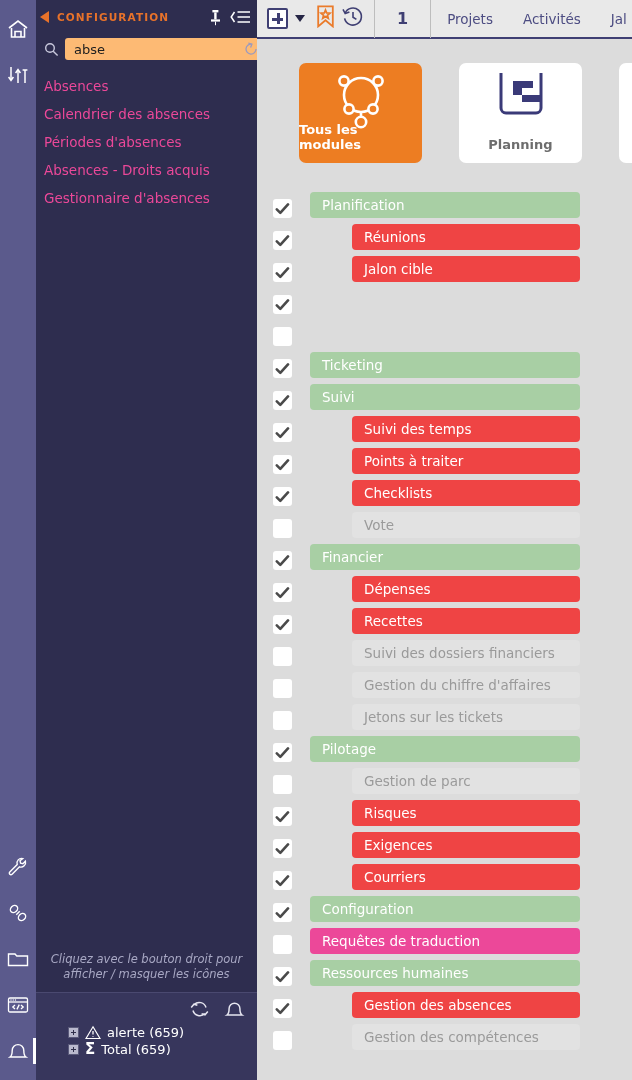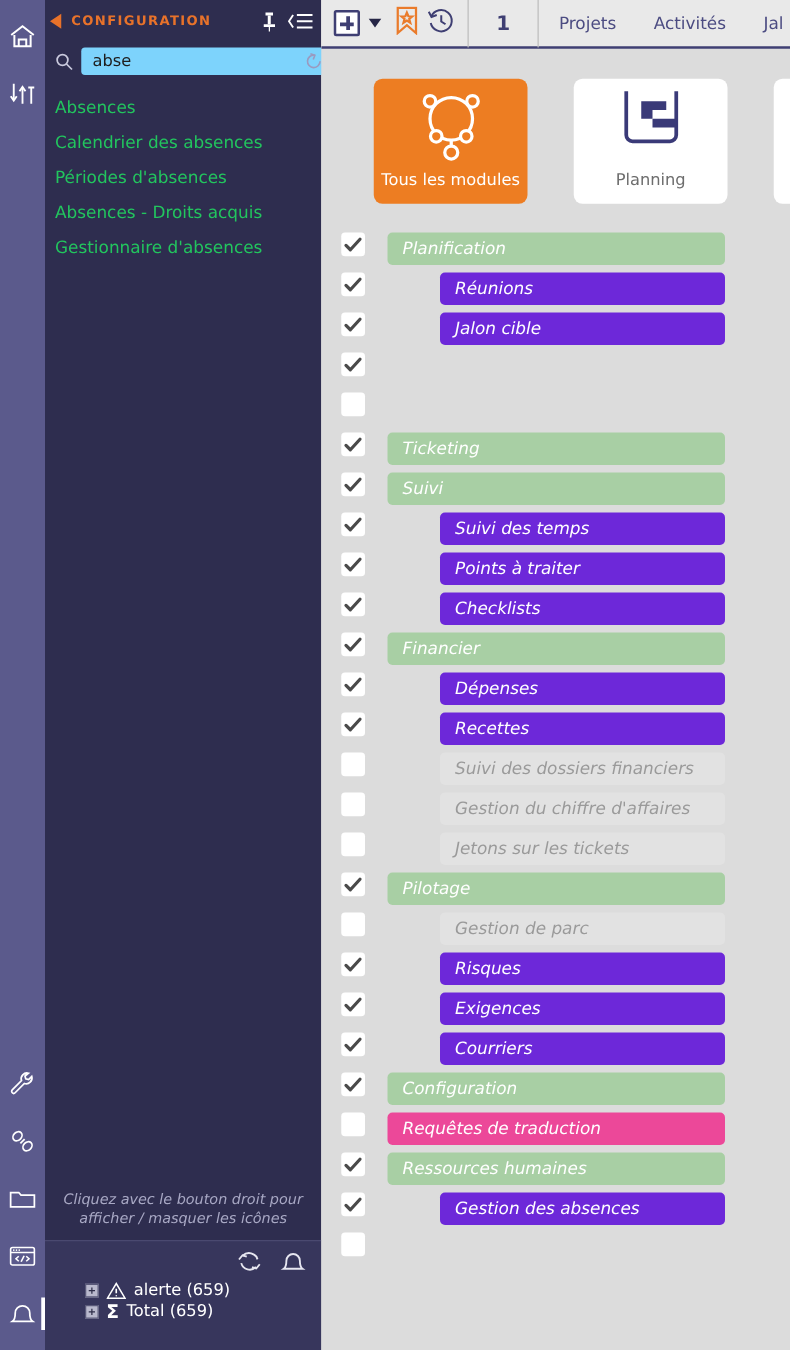--- a/index.html
+++ b/index.html
@@ -53,34 +53,34 @@
     letter-spacing: 1.1px; flex: 1;
   }
   .sb-hicon { color: #ffffff; display: flex; align-items: center; }
 
   .sb-search-row {
     display: flex; align-items: center; gap: 6px;
     padding: 4px 8px 0 8px;
   }
   .sb-search-icon { color: #c9c9dd; display: flex; }
   .sb-search-box {
-    flex: 1; height: 22px; background: #7dd3fc;
+    flex: 1; height: 22px; background: #fdba74;
     border-radius: 3px; display: flex; align-items: center;
     padding: 0 6px 0 9px;
   }
   .sb-search-box input {
     flex: 1; border: 0; outline: 0; font-size: 13px;
     color: #1e1e1e; background: transparent;
     font-family: "DejaVu Sans", "Liberation Sans", sans-serif;
   }
   .sb-reset { color: #8f8fb5; display: flex; }
 
   .sb-results { padding: 12px 0 0 0; }
   .sb-result {
-    color: #22c55e; font-size: 13.5px;
+    color: #ec4899; font-size: 13.5px;
     padding: 7px 0 7px 8px; line-height: 14px;
     cursor: pointer;
   }
 
   .sb-hint {
     position: absolute; left: 0; right: 0; bottom: 98px;
     text-align: center; color: #a8a8c4;
     font-size: 11.5px; font-style: italic; line-height: 15px;
     padding: 0 10px;
   }
@@ -135,56 +135,56 @@
     border-right: 5px solid transparent; border-top: 7px solid #262646;
   }
   .tb-count {
     font-size: 16px; font-weight: bold; color: #3f3f73;
     padding: 0 22px;
   }
   .tb-tabs { display: flex; align-items: flex-end; gap: 30px; padding-left: 16px; }
   .tb-tab { font-size: 13.5px; color: #4c4c82; cursor: pointer; white-space: nowrap; }
 
   
-  .cards { display: flex; gap: 37px; padding: 24px 0 0 42px; }
+  .cards { display: flex; gap: 37px; padding: 24px 0 0 42px; font-weight: bold; }
   .card {
     width: 123px; height: 100px; border-radius: 7px;
     background: #ffffff; position: relative;
     display: flex; flex-direction: column;
     align-items: center; justify-content: flex-end;
     flex: 0 0 123px;
   }
   .card.active { background: #ed7d22; }
   .card-ic { position: absolute; top: 10px; left: 0; right: 0; display: flex; justify-content: center; }
   .card-lbl {
     font-size: 13px; color: #6d6d6d; padding-bottom: 11px;
   }
   .card.active .card-lbl { color: #ffffff; }
 
   
   .mlist { padding: 23px 0 0 0; }
-  .mrow { display: flex; align-items: flex-start; height: 32px; font-style: italic; }
+  .mrow { display: flex; align-items: flex-end; height: 32px; }
   .cbox {
     width: 19px; height: 19px; background: #ffffff;
     border-radius: 3px; margin-left: 16px; flex: 0 0 19px;
     display: flex; align-items: center; justify-content: center;
     cursor: pointer;
   }
   .cbox svg { display: block; }
   .pill {
     height: 26px; border-radius: 4px;
     display: flex; align-items: center;
     font-size: 13.5px; padding-left: 12px;
     color: #ffffff; white-space: nowrap; overflow: hidden;
     cursor: pointer;
   }
   
   .lvl0 .pill { margin-left: 18px; width: 270px; background: #a8cfa4; }
   
-  .lvl1 .pill { margin-left: 60px; width: 228px; background: #6d28d9; }
+  .lvl1 .pill { margin-left: 60px; width: 228px; background: #ef4444; }
   
   .lvl0.off .pill { background: #ec4899; }
   .lvl1.off .pill { background: #e2e2e2; color: #9a9a9a; }
 </style>
 </head>
 <body>
 
 <div id="app">
 
   <div class="rail">
@@ -482,20 +482,26 @@
         <div class="mrow lvl1">
           <div class="cbox">
             <svg width="15" height="14" viewBox="0 0 15 14" fill="none" stroke="#4a4a4a" stroke-width="2.6" stroke-linecap="round" stroke-linejoin="round">
               <path d="M1.8 7.3 L5.3 10.8 L13 2.4"></path>
             </svg>
           </div>
           <div class="pill">
             <span>Checklists</span>
           </div>
         </div>
+        <div class="mrow lvl1 off">
+          <div class="cbox"></div>
+          <div class="pill">
+            <span>Vote</span>
+          </div>
+        </div>
         <div class="mrow lvl0">
           <div class="cbox">
             <svg width="15" height="14" viewBox="0 0 15 14" fill="none" stroke="#4a4a4a" stroke-width="2.6" stroke-linecap="round" stroke-linejoin="round">
               <path d="M1.8 7.3 L5.3 10.8 L13 2.4"></path>
             </svg>
           </div>
           <div class="pill">
             <span>Financier</span>
           </div>
         </div>
@@ -614,16 +620,19 @@
             <svg width="15" height="14" viewBox="0 0 15 14" fill="none" stroke="#4a4a4a" stroke-width="2.6" stroke-linecap="round" stroke-linejoin="round">
               <path d="M1.8 7.3 L5.3 10.8 L13 2.4"></path>
             </svg>
           </div>
           <div class="pill">
             <span>Gestion des absences</span>
           </div>
         </div>
         <div class="mrow lvl1 off">
           <div class="cbox"></div>
+          <div class="pill">
+            <span>Gestion des compétences</span>
+          </div>
         </div>
       </div>
   </div>
 </div>
 
 </body></html>

